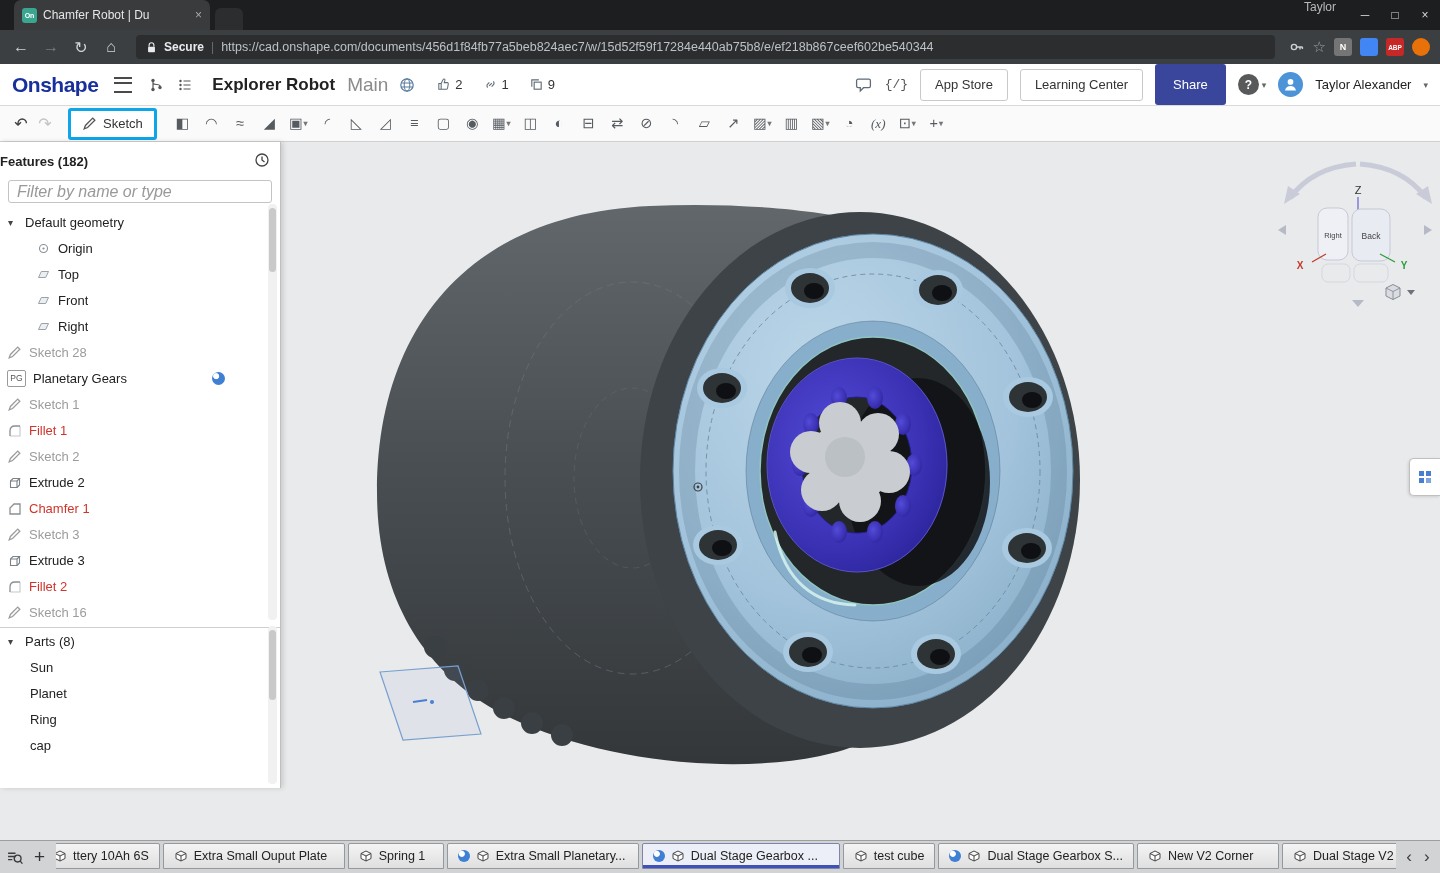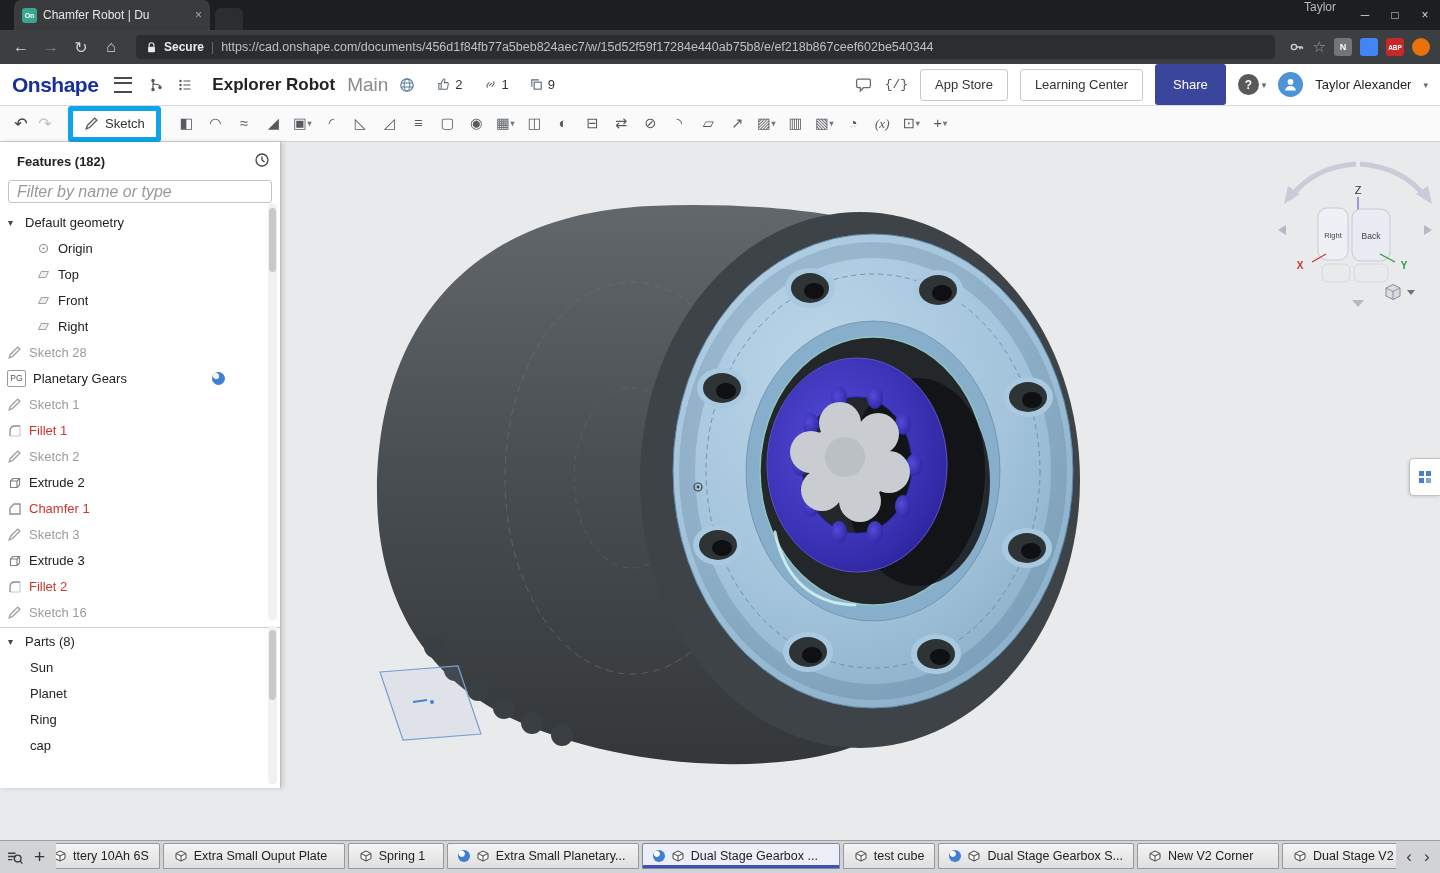--- a/index.html
+++ b/index.html
@@ -49,29 +49,29 @@
   .help-wrap{display:flex;align-items:center;gap:3px;}
   .help-btn{width:21px;height:21px;border-radius:50%;background:#58595b;color:#fff;font-size:12px;font-weight:bold;display:flex;align-items:center;justify-content:center;}
   .caret{font-size:9px;color:#666;}
   .avatar{width:25px;height:25px;border-radius:50%;background:#4d93d8;display:flex;align-items:center;justify-content:center;overflow:hidden;}
   .user-name{font-size:13px;color:#222;white-space:nowrap;}
 
   
   .ons-toolbar{position:absolute;left:0;top:106px;width:1440px;height:36px;background:#fafafa;border-bottom:1px solid #d0d0d0;display:flex;align-items:center;padding:0 10px;box-sizing:border-box;gap:2px;}
   .udr{width:22px;text-align:center;font-size:16px;color:#3f3f3f;}
   .udr.disabled{color:#c4c4c4;}
-  .sketch-btn{display:flex;align-items:center;gap:6px;height:26px;padding:0 11px;background:#fff;border:5px solid #0ea5e9;border-radius:3px;font-size:13px;color:#333;margin:0 10px;}
+  .sketch-btn{display:flex;align-items:center;gap:6px;height:26px;padding:0 11px;background:#fff;border:3px solid #0ea5e9;border-radius:3px;font-size:13px;color:#333;margin:0 10px;}
   .tool{display:flex;align-items:center;justify-content:center;min-width:27px;height:26px;border-radius:3px;gap:1px;}
   .tool i{font-style:normal;font-size:14.5px;color:#565b60;line-height:1;}
   .tool[data-name="variable-icon"] i{font-style:italic;font-family:"Liberation Serif",serif;font-size:13px;}
   .tchev{font-size:8px;color:#777;}
 
   
   .features-panel{position:absolute;left:0;top:142px;width:280px;height:646px;background:#fff;border-right:1px solid #bfbfbf;box-shadow:2px 0 5px rgba(0,0,0,0.15);z-index:5;font-size:13px;color:#222;}
-  .fp-header{display:flex;align-items:center;height:30px;padding:4px 10px 0 17px;}
+  .fp-header{display:flex;align-items:center;height:30px;padding:4px 10px 0 0;}
   .fp-title{font-weight:600;}
   .fp-hist{margin-left:auto;}
   .fp-filter{padding:4px 8px 6px 8px;}
   .fp-filter input{width:100%;box-sizing:border-box;height:23px;border:1px solid #c4c4c4;border-radius:3px;padding:0 8px;font-size:16px;font-family:"Liberation Sans",sans-serif;color:#333;}
   .fp-filter input::placeholder{font-style:italic;color:#999;}
   .trow{height:26px;display:flex;align-items:center;gap:7px;padding-left:7px;}
   .trow .caret2{font-size:10px;color:#444;width:10px;}
   .trow.group{padding-left:8px;}
   .trow.geo{padding-left:36px;}
   .flabel{white-space:nowrap;overflow:hidden;text-overflow:ellipsis;}

